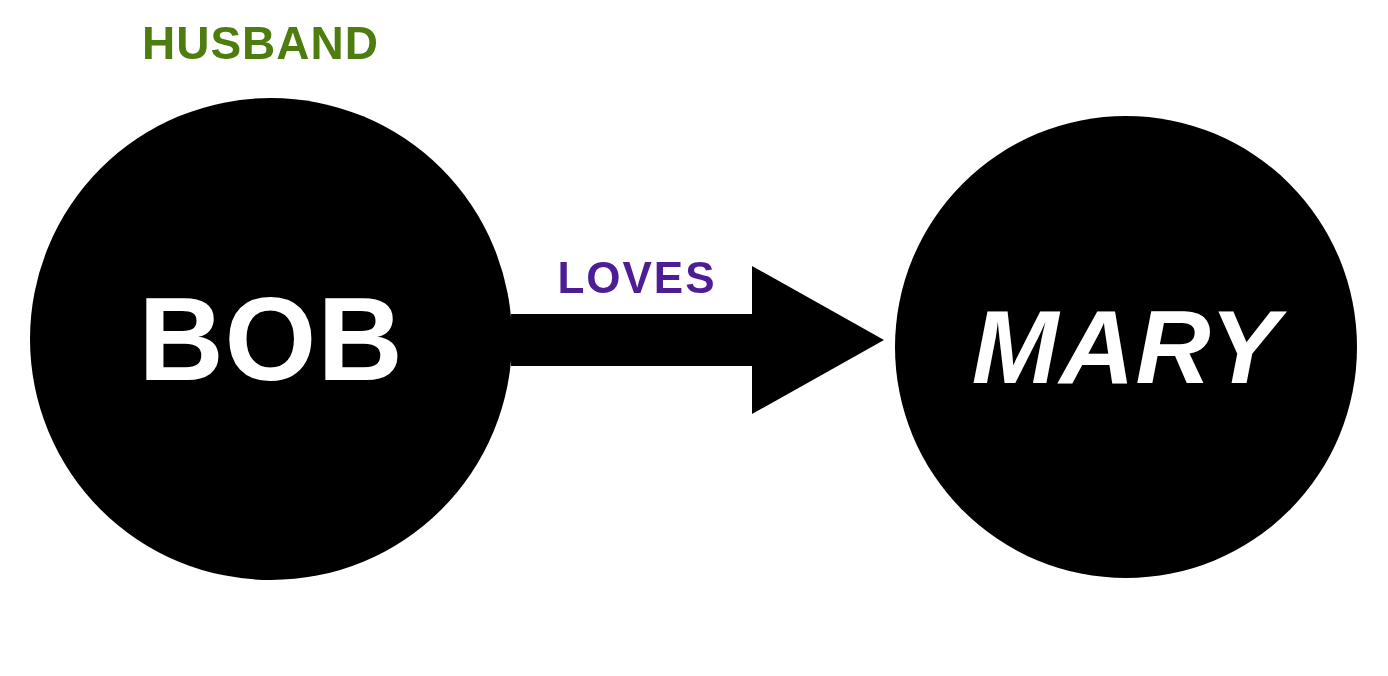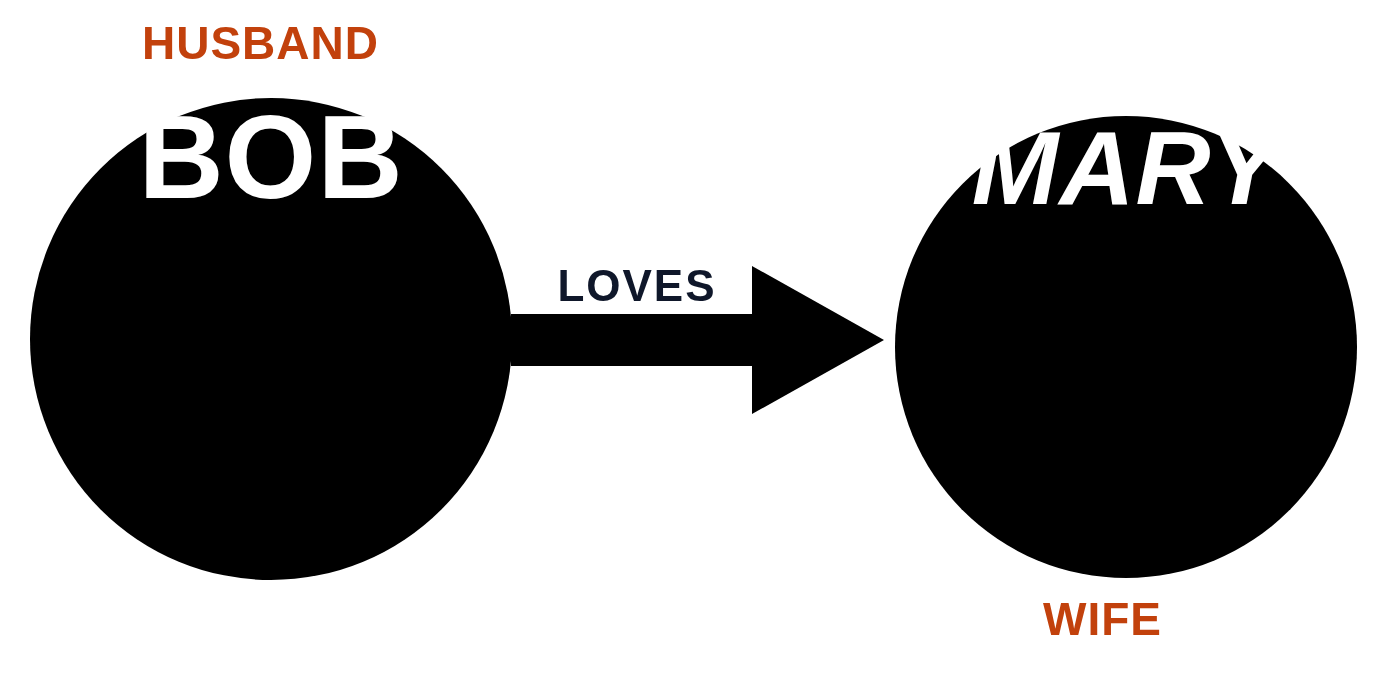--- a/index.html
+++ b/index.html
@@ -13,34 +13,34 @@
     width: 1388px;
     height: 676px;
     background: #ffffff;
     overflow: hidden;
   }
   .node-circle {
     position: absolute;
     border-radius: 50%;
     background: #000000;
     display: flex;
-    align-items: flex-start;
+    align-items: center;
     justify-content: center;
   }
   .node-label {
     color: #ffffff;
     font-weight: bold;
     letter-spacing: 1px;
     line-height: 1;
     white-space: nowrap;
     text-align: center;
   }
   .role-label {
     position: absolute;
-    color: #c2410c;
+    color: #4d7c0f;
     font-weight: bold;
     font-size: 46px;
     letter-spacing: 1px;
     line-height: 1;
     white-space: nowrap;
   }
   .node-bob {
     left: 30px;
     top: 98px;
     width: 482px;
@@ -84,27 +84,26 @@
     border-top: 74px solid transparent;
     border-bottom: 74px solid transparent;
     border-left: 132px solid #000000;
   }
   .edge-label {
     position: absolute;
     left: 511px;
     top: 256px;
     width: 252px;
     text-align: center;
-    color: #0f172a;
+    color: #4c1d95;
     font-weight: bold;
     font-size: 44px;
     letter-spacing: 2px;
     line-height: 1;
     white-space: nowrap;
-    margin-top: 8px;
   }
 </style>
 </head>
 <body>
 
 <div class="canvas">
 
   <div class="role-label role-husband">HUSBAND</div>
 
   <div class="node-circle node-bob">
@@ -112,15 +111,14 @@
   </div>
 
   <div class="edge-label">LOVES</div>
   <div class="edge-shaft"></div>
   <div class="edge-head"></div>
 
   <div class="node-circle node-mary">
     <span class="node-label">MARY</span>
   </div>
 
-  <div class="role-label role-wife">WIFE</div>
 
 </div>
 
 </body></html>

